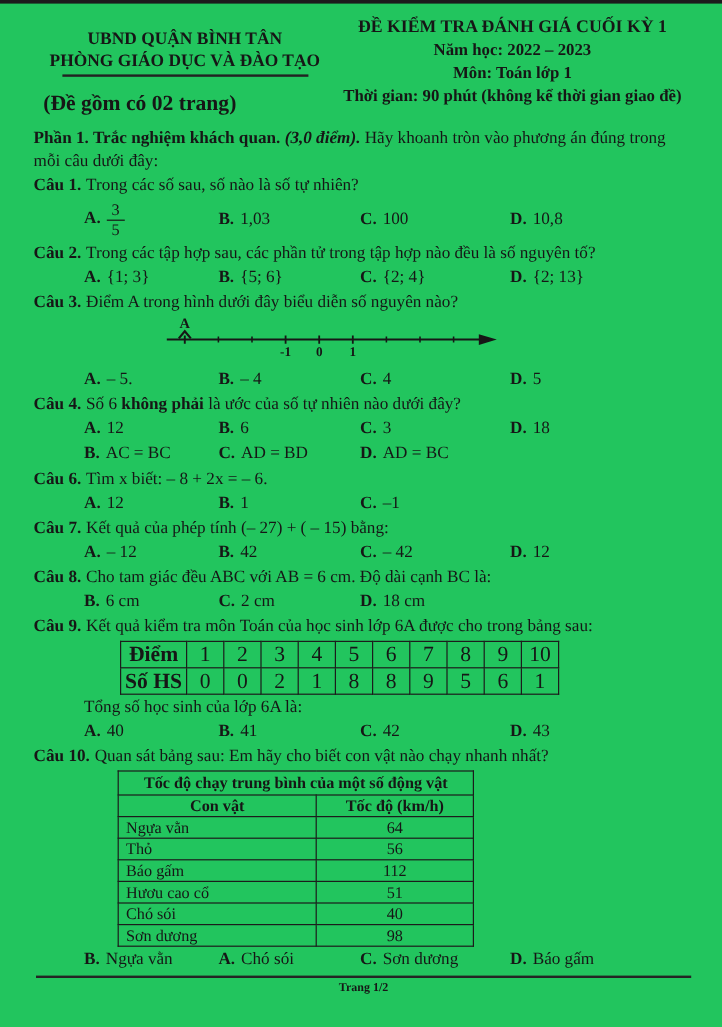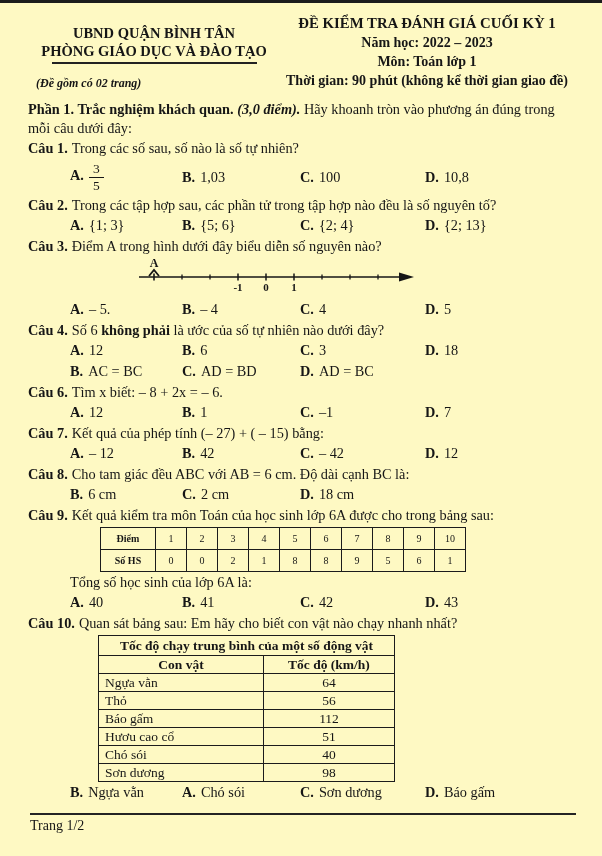--- a/index.html
+++ b/index.html
@@ -1,28 +1,28 @@
 <!DOCTYPE html>
 <html><head>
 <meta charset="utf-8">
 <style>
   html,body{margin:0;padding:0;background:#d9d9d9;}
-  .page{position:relative;width:602px;height:856px;background:#fef9c3;overflow:hidden;
+  .page{position:relative;width:602px;height:856px;background:#22c55e;overflow:hidden;
         font-family:"Liberation Serif",serif;color:#161616;}
   .topbar{height:3px;background:#1c1c1c;}
   .content{padding:0 28px;}
   
   .header{display:flex;margin-top:8px;}
   .h-left{width:252px;text-align:center;padding-top:13px;}
   .h-line{font-weight:bold;font-size:14.5px;line-height:18px;white-space:nowrap;}
   .h-underline{width:205px;height:2px;background:#222;margin:2px auto 0;}
   .stamp{display:inline-block;border:2px solid #222;padding:3px 13px;font-weight:bold;
          font-size:14.5px;margin-top:7px;}
-  .h-note{font-weight:bold;font-style:italic;text-align:left;padding-left:8px;margin-top:12px;
-          font-size:12px;white-space:nowrap;}
+  .h-note{font-weight:bold;text-align:left;padding-left:8px;margin-top:12px;
+          font-size:18px;white-space:nowrap;}
   .h-right{flex:1;text-align:center;padding-top:3px;}
   .r-title{font-weight:bold;font-size:14.8px;line-height:19px;white-space:nowrap;}
   .r-line{font-weight:bold;font-size:14px;line-height:19px;white-space:nowrap;}
   
   .part1{margin-top:9px;font-size:14.3px;line-height:19px;}
   .bold{font-weight:bold;}
   .bolditalic{font-weight:bold;font-style:italic;}
   
   .q{font-size:14.3px;}
   .q-line{margin:1px 0 0;line-height:19px;}
@@ -31,35 +31,35 @@
         line-height:19px;margin:1px 0 2px;}
   .opt{white-space:nowrap;}
   .opt .k{font-weight:bold;margin-right:5px;}
   .opts-tall{align-items:center;margin:3px 0;}
   .frac{display:inline-flex;flex-direction:column;align-items:center;vertical-align:middle;
         line-height:1.15;font-size:13.5px;}
   .frac .num{border-bottom:1.4px solid #161616;padding:0 4px;}
   
   .numberline{margin:1px 0 0 108px;}
   
-  .t9{border-collapse:collapse;margin:2px 0 1px 72px;font-size:10px;}
+  .t9{border-collapse:collapse;margin:2px 0 1px 72px;font-size:18px;}
   .t9 td{border:1.7px solid #1c1c1c;text-align:center;height:21px;padding:0;}
   .t9 td.h{width:54px;font-weight:bold;}
   .t9 td.c{width:30px;}
   .sub-line{padding-left:42px;line-height:19px;}
   
   .t10{border-collapse:collapse;margin:2px 0 1px 70px;font-size:13.5px;}
   .t10 td{border:1.6px solid #1c1c1c;padding:0 6px;height:17px;}
   .t10 td.title{font-weight:bold;text-align:center;height:19px;}
   .t10 td.ch{font-weight:bold;text-align:center;}
   .t10 td.name{width:152px;}
   .t10 td.val{text-align:center;width:118px;}
   
   .footer{position:absolute;left:30px;right:26px;top:813px;border-top:2px solid #242424;}
-  .footer .pg{text-align:left;font-weight:normal;font-size:14px;padding-top:3px;}
+  .footer .pg{text-align:center;font-weight:bold;font-size:10px;padding-top:3px;}
 </style>
 </head>
 <body>
 
 <div class="page">
   <div class="topbar"></div>
   <div class="content">
 
     <div class="header">
       <div class="h-left">
@@ -151,21 +151,20 @@
         <span class="opt"><span class="k">D.</span><span>AD = BC</span></span>
       </div>
     </div>
 
     <div class="q">
       <p class="q-line"><span class="q-label">Câu 6.</span><span>Tìm x biết: – 8 + 2x = – 6.</span></p>
       <div class="opts">
         <span class="opt"><span class="k">A.</span><span>12</span></span>
         <span class="opt"><span class="k">B.</span><span>1</span></span>
         <span class="opt"><span class="k">C.</span><span>–1</span></span>
-        <span class="opt"><span class="k">D.</span><span>7</span></span>
       </div>
     </div>
 
     <div class="q">
       <p class="q-line"><span class="q-label">Câu 7.</span><span>Kết quả của phép tính (– 27) + ( – 15) bằng:</span></p>
       <div class="opts">
         <span class="opt"><span class="k">A.</span><span>– 12</span></span>
         <span class="opt"><span class="k">B.</span><span>42</span></span>
         <span class="opt"><span class="k">C.</span><span>– 42</span></span>
         <span class="opt"><span class="k">D.</span><span>12</span></span>

